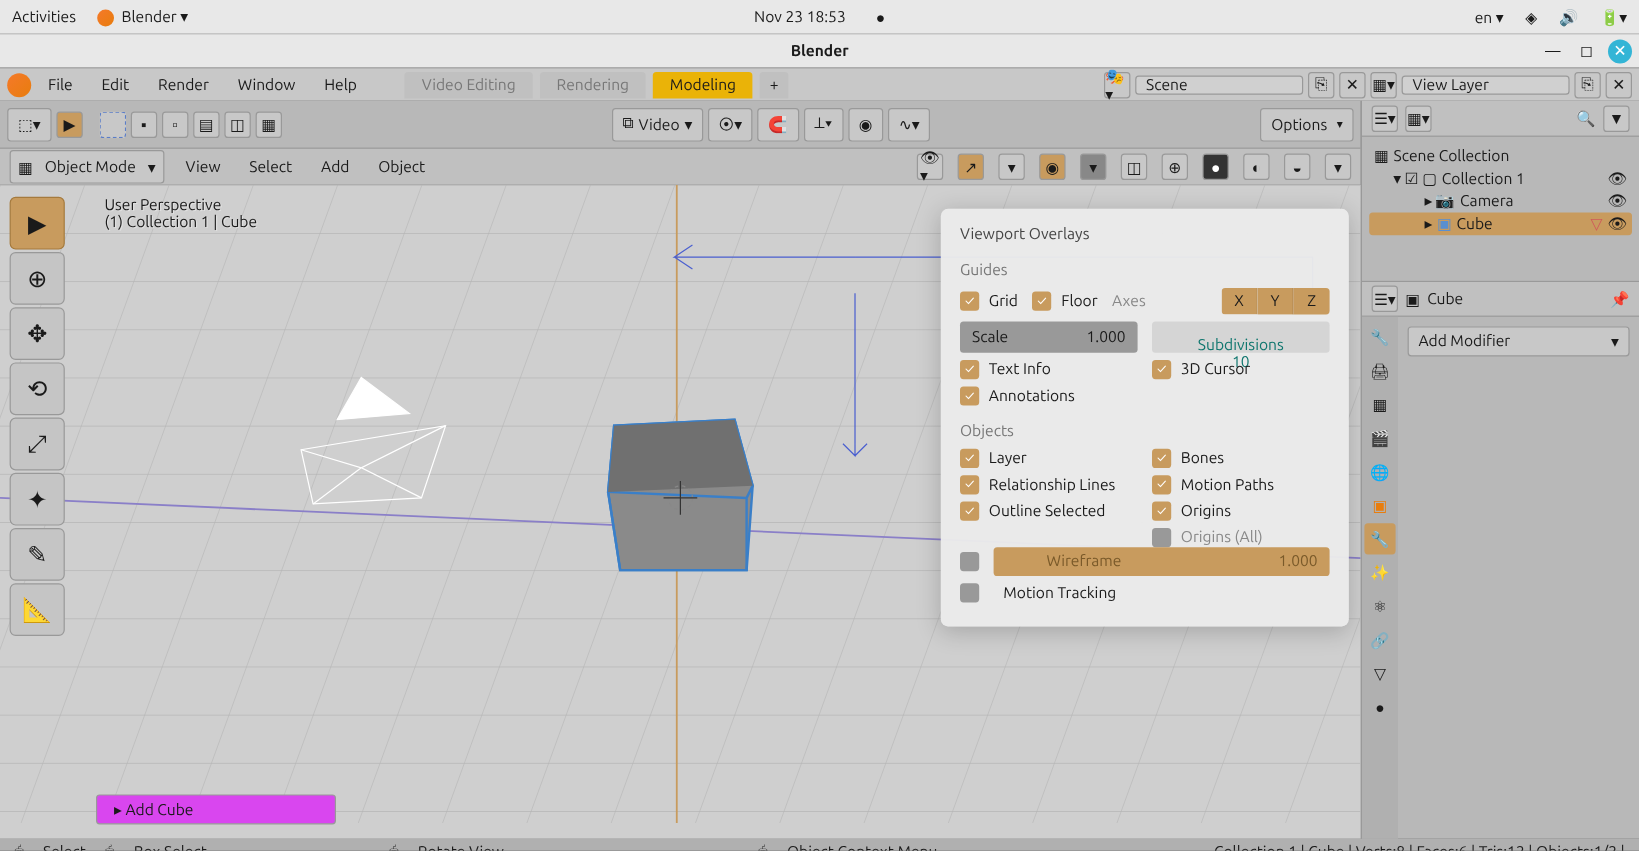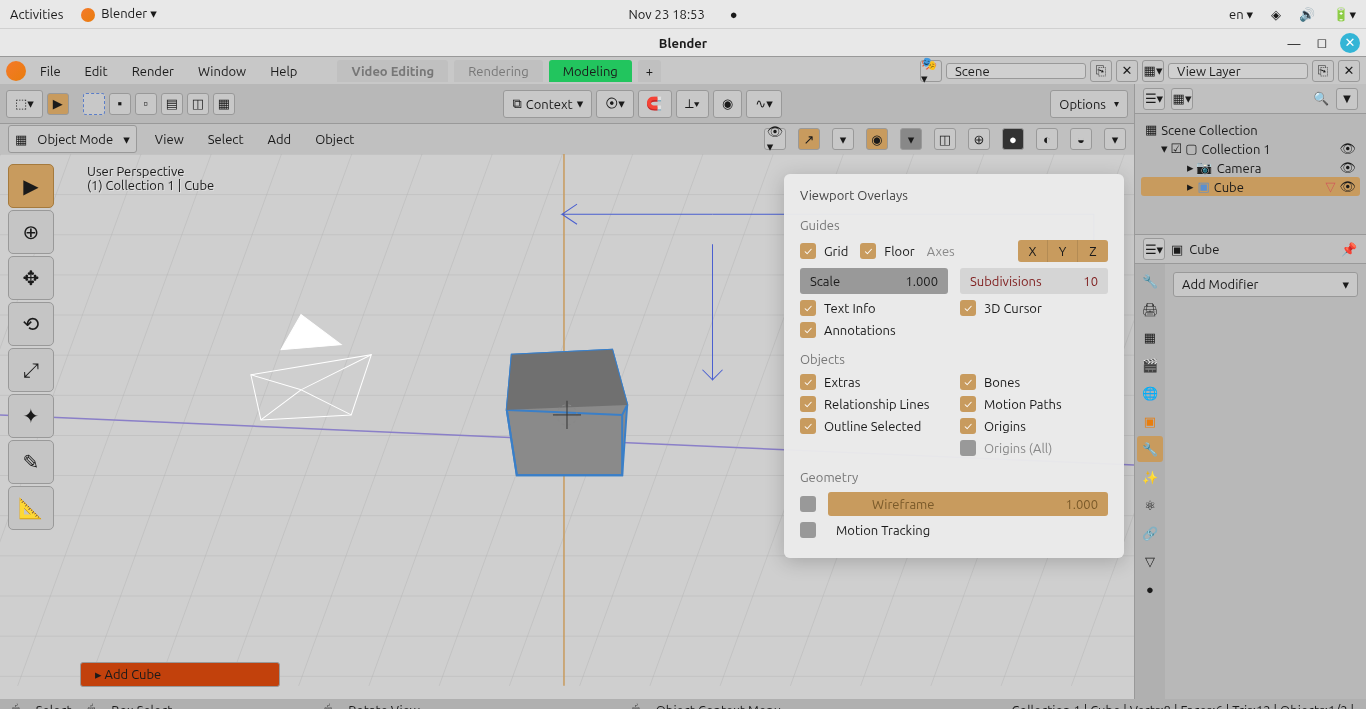--- a/index.html
+++ b/index.html
@@ -7,21 +7,21 @@
 .system-bar { height:28px; background:#e8e8e8; display:flex; align-items:center; padding:0 10px; gap:18px; }
 .system-bar .spacer { flex:1; }
 .system-bar .center { position:absolute; left:50%; transform:translateX(-50%); display:flex; align-items:center; gap:25px; }
 .app-titlebar { height:28px; background:#e8e8e8; display:flex; align-items:center; justify-content:center; position:relative; border-top:1px solid #d0d0d0; }
 .app-titlebar .wincontrols { position:absolute; right:6px; display:flex; gap:8px; }
 .app-titlebar .wincontrols span { width:20px; height:20px; display:inline-flex; align-items:center; justify-content:center; border-radius:3px; }
 .closebtn { background:#33b5d6; border-radius:50%!important; color:#fff; }
 .topbar { height:28px; background:#c8c8c8; display:flex; align-items:center; padding:0 6px; gap:4px; border-top:1px solid #999; }
 .topbar .menu { padding:0 10px; height:26px; display:flex; align-items:center; }
 .tab { padding:4px 14px; background:#c0c0c0; border-radius:3px 3px 0 0; margin-left:2px; }
-.tab.active { background:#22c55e;text-align:right; }
+.tab.active { background:#eab308;text-align:right; }
 .topbar .right { margin-left:auto; display:flex; gap:4px; align-items:center; }
 .scene-field { background:#d0d0d0; border:1px solid #999; border-radius:3px; padding:2px 8px; min-width:140px; height:16px; display:flex; align-items:center; }
 .workspace { display:flex; height:615px; }
 .viewport-col { flex:1; display:flex; flex-direction:column; }
 .viewport-header { height:40px; background:#b8b8b8; display:flex; align-items:center; padding:0 6px; gap:4px; border-bottom:1px solid #999; }
 .hdr-btn { padding:4px 8px; border:1px solid #999; border-radius:3px; background:#c8c8c8; height:28px; display:flex; align-items:center; gap:4px; }
 .icon-box { width:22px; height:22px; border:1px solid #999; border-radius:3px; background:#c8c8c8; display:inline-flex; align-items:center; justify-content:center; }
 .viewport-secondary { height:30px; background:#c0c0c0; display:flex; align-items:center; padding:0 8px; gap:12px; }
 .viewport-secondary span { padding:0 6px; }
 .viewport-area { flex:1; position:relative; background:#cfcfcf; overflow:hidden; }
@@ -52,21 +52,21 @@
 .outliner .indent2 { padding-left:46px; }
 .props-hdr { height:30px; background:#c0c0c0; display:flex; align-items:center; padding:0 8px; gap:6px; border-top:1px solid #999; border-bottom:1px solid #999; }
 .props-body { flex:1; display:flex; }
 .props-tabs { width:30px; background:#b0b0b0; display:flex; flex-direction:column; gap:2px; padding:4px 2px; }
 .props-tabs .pt { width:26px; height:26px; border-radius:3px; display:flex; align-items:center; justify-content:center; }
 .props-tabs .pt.active { background:#c89b5e; }
 .props-content { flex:1; padding:8px; }
 .add-mod { background:#c8c8c8; border:1px solid #999; border-radius:3px; padding:4px 8px; display:flex; justify-content:space-between; }
 .statusbar { height:22px; background:#b0b0b0; display:flex; align-items:center; padding:0 12px; gap:16px; font-size:12px; }
 .statusbar .right { margin-left:auto; }
-.add-cube { position:absolute; left:80px; bottom:12px; background:#c2410c; border:1px solid #999; border-radius:3px; padding:4px 14px; min-width:200px; }
+.add-cube { position:absolute; left:80px; bottom:12px; background:#d946ef; border:1px solid #999; border-radius:3px; padding:4px 14px; min-width:200px; }
 svg.gridbg { position:absolute; inset:0; }
 .blender-logo { width:20px; height:20px; background:linear-gradient(135deg,#f5792a,#e87d0d); border-radius:50%; position:relative; }
 .sel-rect { border:1px dashed #5a7dc8; }
 .dropdown-caret::after { content:"▾"; margin-left:4px; font-size:10px; }
 </style>
 </head>
 <body>
 
 <div class="system-bar">
   <span>Activities</span>
@@ -92,21 +92,21 @@
 </div>
 
 <div class="topbar">
   <span class="blender-logo"></span>
   <span class="menu">File</span>
   <span class="menu">Edit</span>
   <span class="menu">Render</span>
   <span class="menu">Window</span>
   <span class="menu">Help</span>
   <span style="width:20px;"></span>
-  <span class="tab" style="color:#777;font-weight:bold;">Video Editing</span>
+  <span class="tab" style="color:#777;">Video Editing</span>
   <span class="tab" style="color:#777;">Rendering</span>
   <span class="tab active">Modeling</span>
   <span class="tab" style="padding:4px 8px;">+</span>
   <div class="right">
     <span class="icon-box">🎭▾</span>
     <span class="scene-field">Scene</span>
     <span class="icon-box">⎘</span>
     <span class="icon-box">✕</span>
     <span class="icon-box">▦▾</span>
     <span class="scene-field">View Layer</span>
@@ -122,21 +122,21 @@
       <span class="hdr-btn">⬚▾</span>
       <span class="icon-box" style="background:#c89b5e;">▶</span>
       <span style="width:6px;"></span>
       <span class="icon-box sel-rect"></span>
       <span class="icon-box">▪</span>
       <span class="icon-box">▫</span>
       <span class="icon-box">▤</span>
       <span class="icon-box">◫</span>
       <span class="icon-box">▦</span>
       <div style="flex:1;"></div>
-      <span class="hdr-btn">⧉ <span>Context</span> ▾</span>
+      <span class="hdr-btn">⧉ <span>Video</span> ▾</span>
       <span class="hdr-btn">⦿▾</span>
       <span class="hdr-btn">🧲</span>
       <span class="hdr-btn">⟂▾</span>
       <span class="hdr-btn">◉</span>
       <span class="hdr-btn">∿▾</span>
       <div style="flex:1;"></div>
       <span class="hdr-btn dropdown-caret">Options</span>
     </div>
 
     <div class="viewport-secondary">
@@ -227,21 +227,21 @@
             <span>X</span>
             <span>Y</span>
             <span>Z</span>
           </span>
         </div>
         <div class="row">
           <div class="numfield" style="background:#999;">
               <span>Scale</span>
               <span>1.000</span>
             </div>
-          <div class="numfield" style="background:#d5d5d5;color:#7f1d1d;">
+          <div class="numfield" style="background:#d5d5d5;color:#0f766e;flex-direction:column;">
               <span>Subdivisions</span>
               <span>10</span>
             </div>
         </div>
         <div class="row">
           <span class="chk" style="flex:1;">
               <span class="box">✓</span>
               <span>Text Info</span>
             </span>
           <span class="chk" style="flex:1;">
@@ -253,21 +253,21 @@
           <span class="chk">
               <span class="box">✓</span>
               <span>Annotations</span>
             </span>
         </div>
 
         <div class="section-label">Objects</div>
         <div class="two-col">
           <span class="chk">
               <span class="box">✓</span>
-              <span>Extras</span>
+              <span>Layer</span>
             </span>
           <span class="chk">
               <span class="box">✓</span>
               <span>Bones</span>
             </span>
           <span class="chk">
               <span class="box">✓</span>
               <span>Relationship Lines</span>
             </span>
           <span class="chk">
@@ -282,21 +282,20 @@
               <span class="box">✓</span>
               <span>Origins</span>
             </span>
           <span></span>
           <span class="chk">
               <span class="box off"></span>
               <span style="color:#888;">Origins (All)</span>
             </span>
         </div>
 
-        <div class="section-label">Geometry</div>
         <div class="row">
           <span class="chk">
               <span class="box off"></span>
             </span>
           <div class="wireframe-bar">
               <span style="color:#7a5a2a;margin-left:34px;">Wireframe</span>
               <span style="color:#7a5a2a;">1.000</span>
             </div>
         </div>
         <div class="row" style="margin-top:0;">

